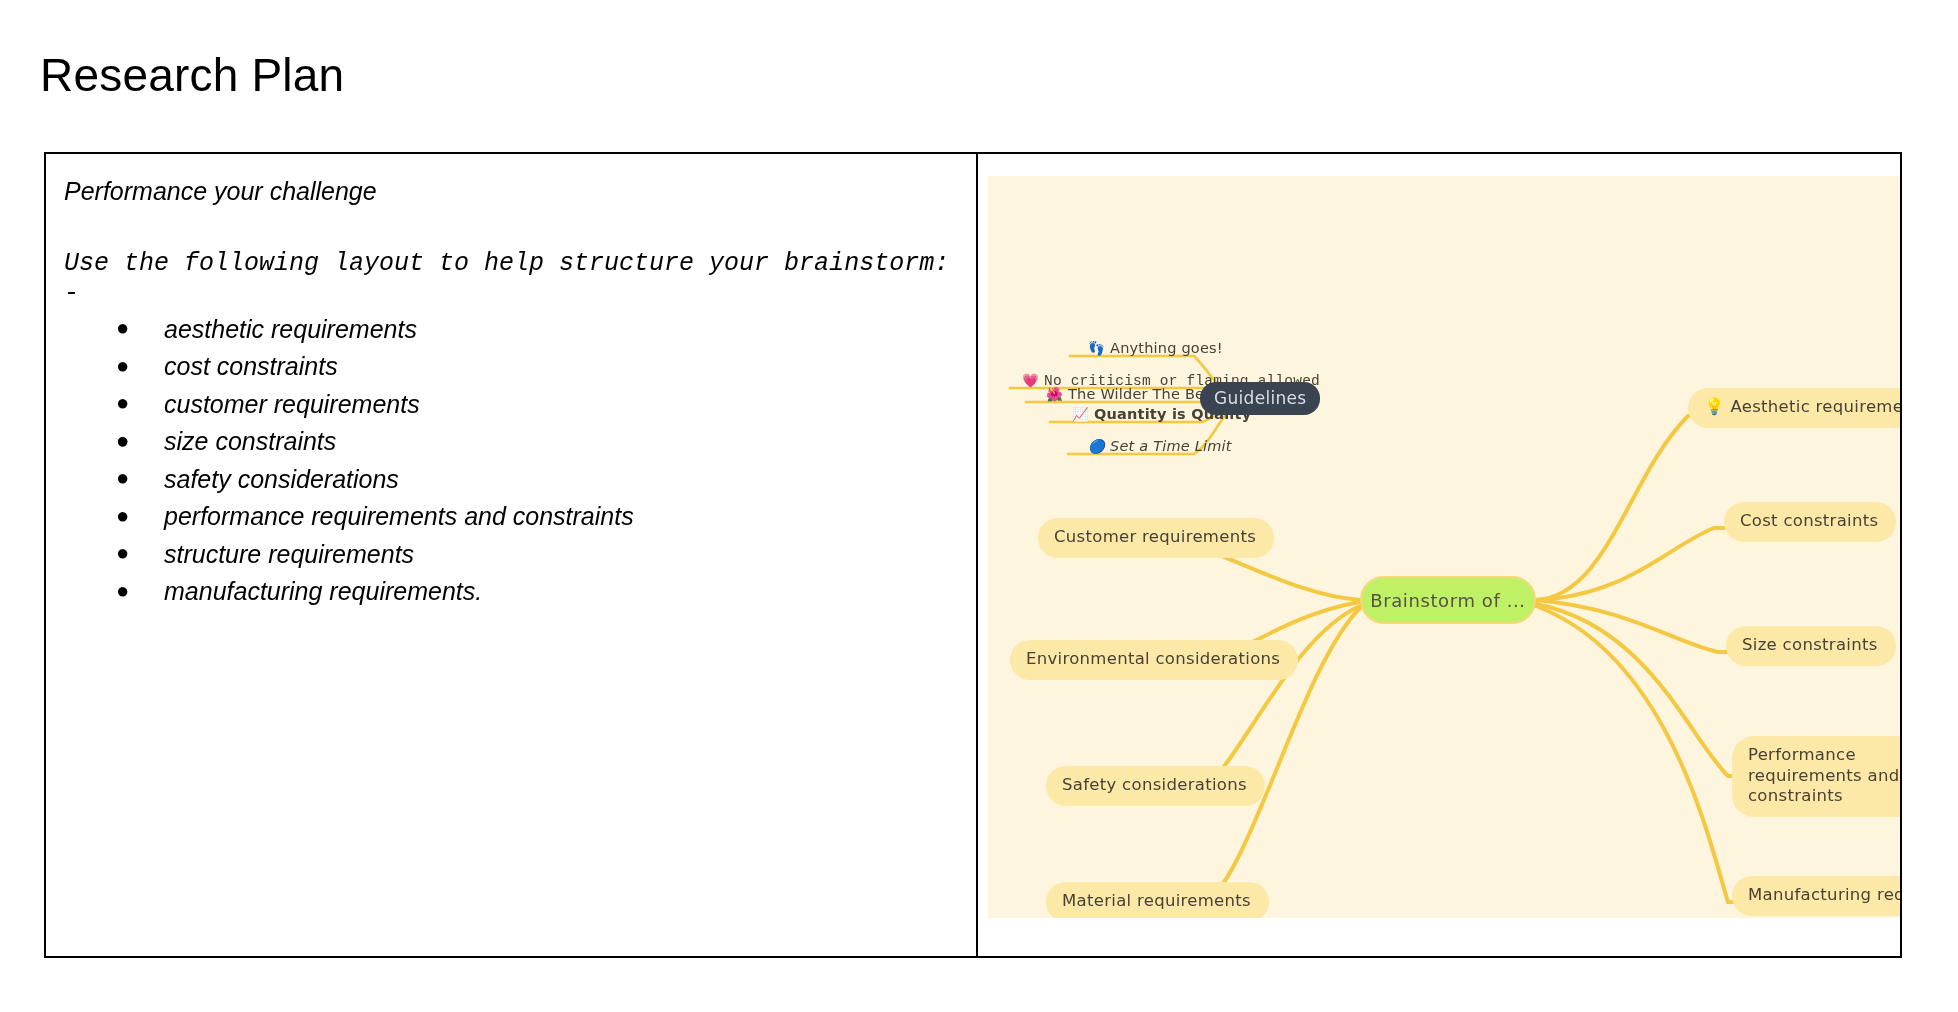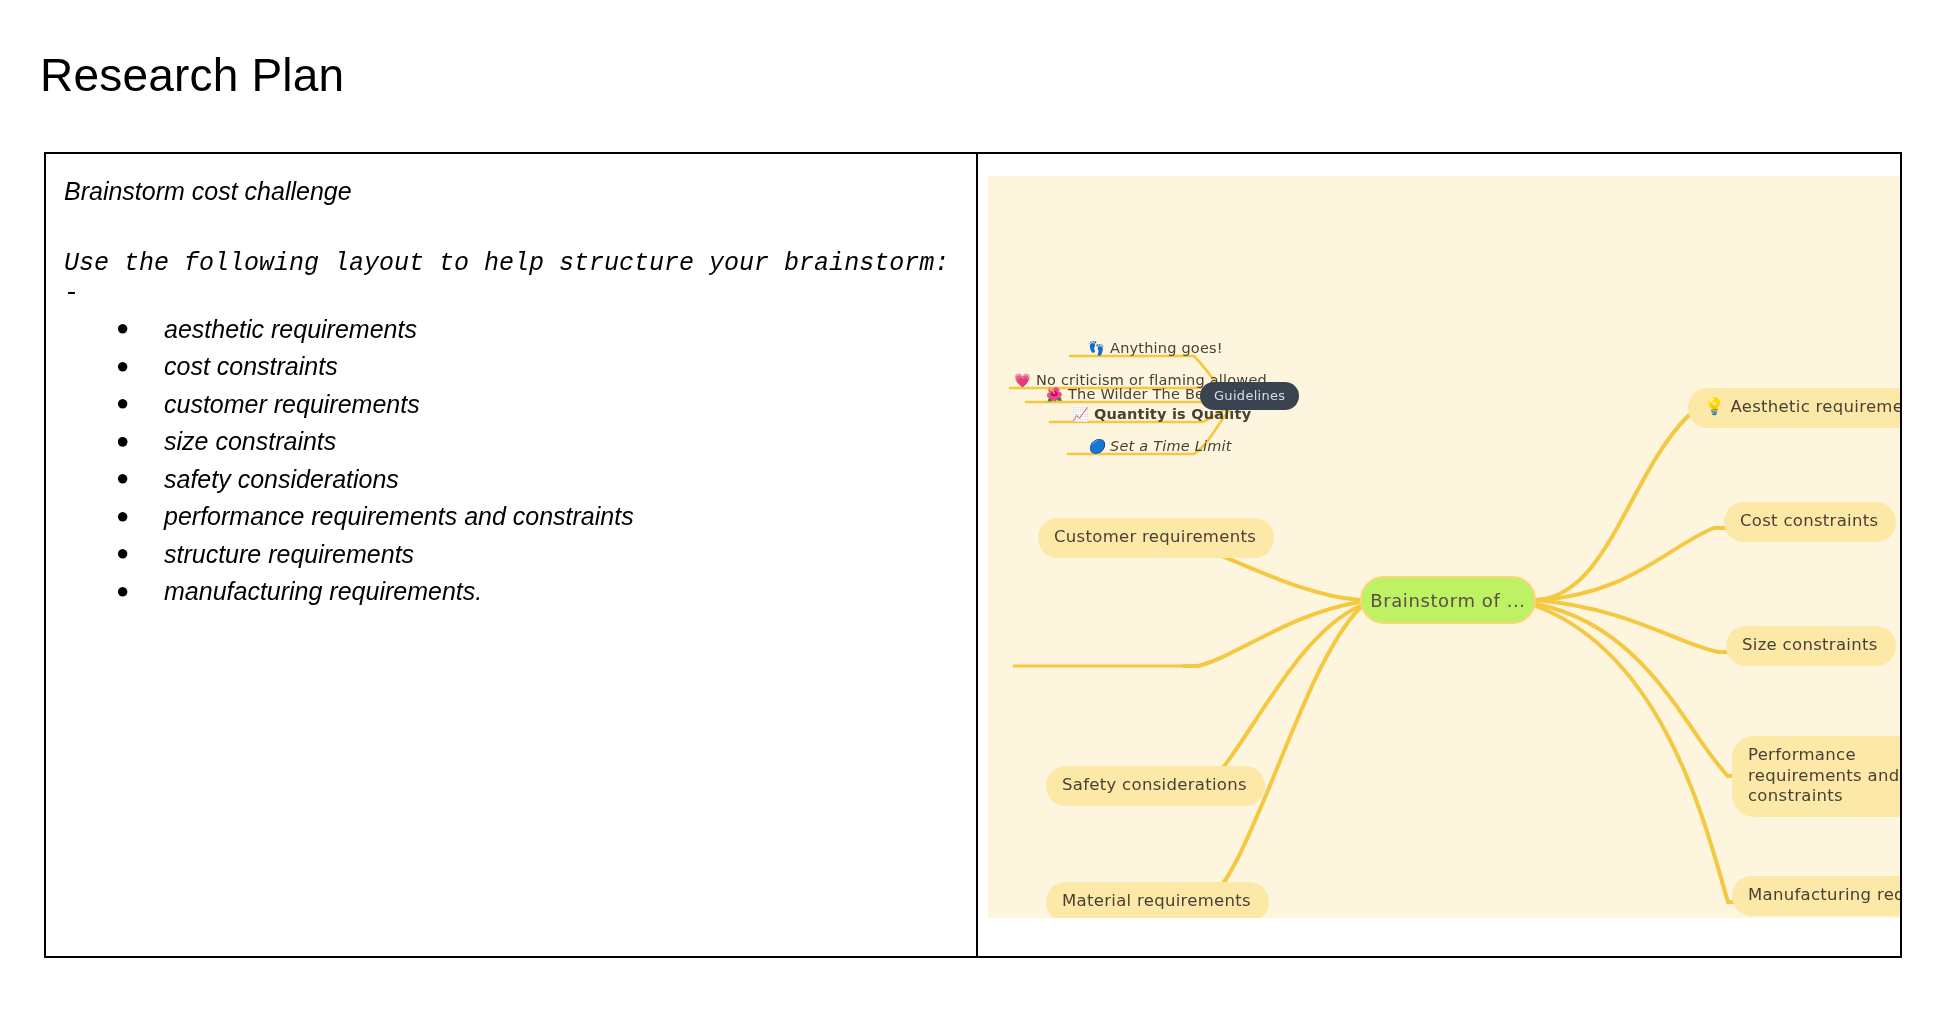--- a/index.html
+++ b/index.html
@@ -148,37 +148,37 @@
   .g-item .emo { margin-right: 5px; font-size: 13.5px; }
 
   #guidelines-pill {
     position: absolute;
     left: 212px;
     top: 206px;
     background: #3a4350;
     color: #d9dde3;
     border-radius: 16px;
     padding: 6px 14px 7px 14px;
-    font-size: 13px;
+    font-size: 17px;
     font-family: "DejaVu Sans", sans-serif;
     letter-spacing: 0.3px;
     white-space: nowrap;
   }
 </style>
 </head>
 <body>
 
 <div id="page">
 
   <h1 id="doc-title">Research Plan</h1>
 
   <div id="table-wrap">
 
     <div id="cell-left">
-      <div class="ital" id="brainstorm-heading">Brainstorm cost challenge</div>
+      <div class="ital" id="brainstorm-heading">Performance your challenge</div>
       <div id="spacer-line"></div>
       <div class="ital" id="intro-line">Use the following layout to help structure your brainstorm: -</div>
       <ul id="req-list">
         <li><span class="bullet">●</span><span>aesthetic requirements</span></li>
         <li><span class="bullet">●</span><span>cost constraints</span></li>
         <li><span class="bullet">●</span><span>customer requirements</span></li>
         <li><span class="bullet">●</span></li>
         <li><span class="bullet">●</span><span>size constraints</span></li>
         <li><span class="bullet">●</span><span>safety considerations</span></li>
         <li><span class="bullet">●</span><span>performance requirements and constraints</span></li>
@@ -218,21 +218,21 @@
             <path d="M54 368 L 186 368" stroke-width="3"></path>
             <path d="M26 490 L 196 490" stroke-width="3"></path>
             <path d="M62 616 L 196 616" stroke-width="3"></path>
             <path d="M62 732 L 196 732" stroke-width="3"></path>
           </g>
         </svg>
 
         <div class="g-item" style="left:100px; top:164px;">
           <span class="emo">👣</span><span>Anything goes!</span>
         </div>
-        <div class="g-item" style="left:26px; top:196px;">
+        <div class="g-item" style="left:34px; top:196px;font-family:Liberation Mono, monospace;">
           <span class="emo">💗</span><span>No criticism or flaming allowed</span>
         </div>
         <div class="g-item" style="left:58px; top:210px;">
           <span class="emo">🌺</span><span>The Wilder The Better</span>
         </div>
         <div class="g-item" style="left:84px; top:230px;font-weight:bold;">
           <span class="emo">📈</span><span>Quantity is Quality</span>
         </div>
         <div class="g-item" style="left:100px; top:262px;font-style:italic;">
           <span class="emo">🔵</span><span>Set a Time Limit</span>
@@ -259,20 +259,23 @@
         <div class="node wrap" style="left:744px; top:560px; width:222px;">
           <span>Performance requirements and constraints</span>
         </div>
         <div class="node" style="left:744px; top:700px;">
           <span>Manufacturing requirements</span>
         </div>
 
         <div class="node" style="left:50px; top:342px;">
           <span>Customer requirements</span>
         </div>
+        <div class="node" style="left:22px; top:464px;">
+          <span>Environmental considerations</span>
+        </div>
         <div class="node" style="left:58px; top:590px;">
           <span>Safety considerations</span>
         </div>
         <div class="node" style="left:58px; top:706px;">
           <span>Material requirements</span>
         </div>
 
       </div>
     </div>
 

